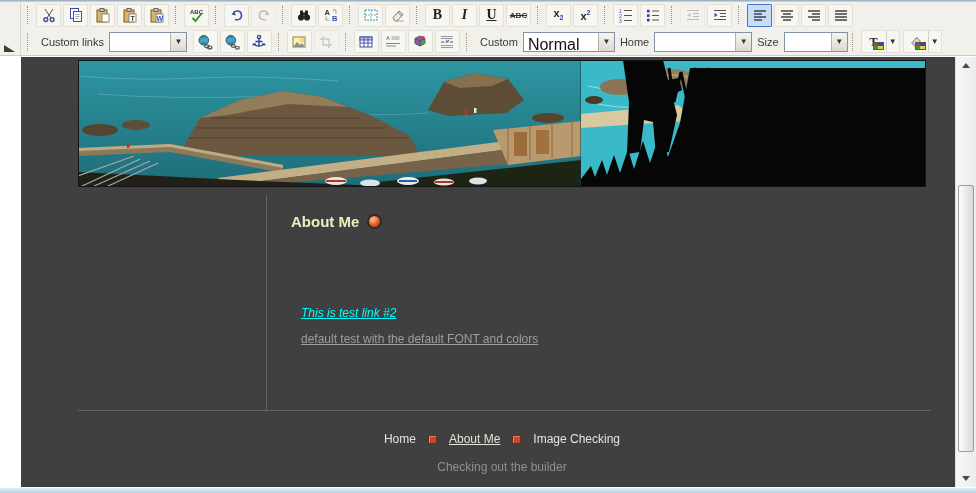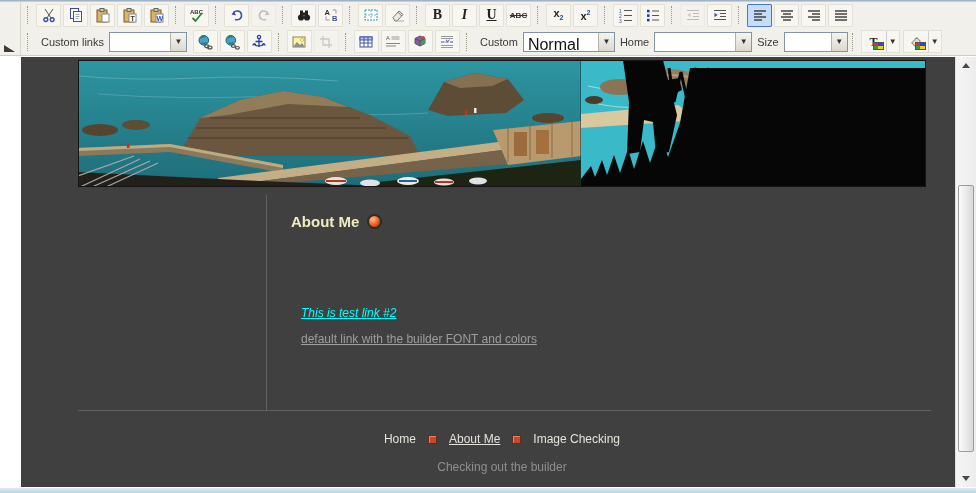--- a/index.html
+++ b/index.html
@@ -459,21 +459,21 @@
 
   <div class="v-div"></div>
   <div class="h-div"></div>
 
   <div class="heading-row">
     <span class="heading">About Me</span>
     <span class="bullet"></span>
   </div>
 
   <a class="doclink link2">This is test link #2</a>
-  <a class="doclink link3">default link with the builder FONT and colors</a>
+  <a class="doclink link3">default test with the default FONT and colors</a>
 
   <div class="footer-nav">
     <span class="fnav">Home</span>
     <span class="fsep"></span>
     <span class="fnav active">About Me</span>
     <span class="fsep"></span>
     <span class="fnav">Image Checking</span>
   </div>
   <div class="tagline">Checking out the builder</div>
 </div>

